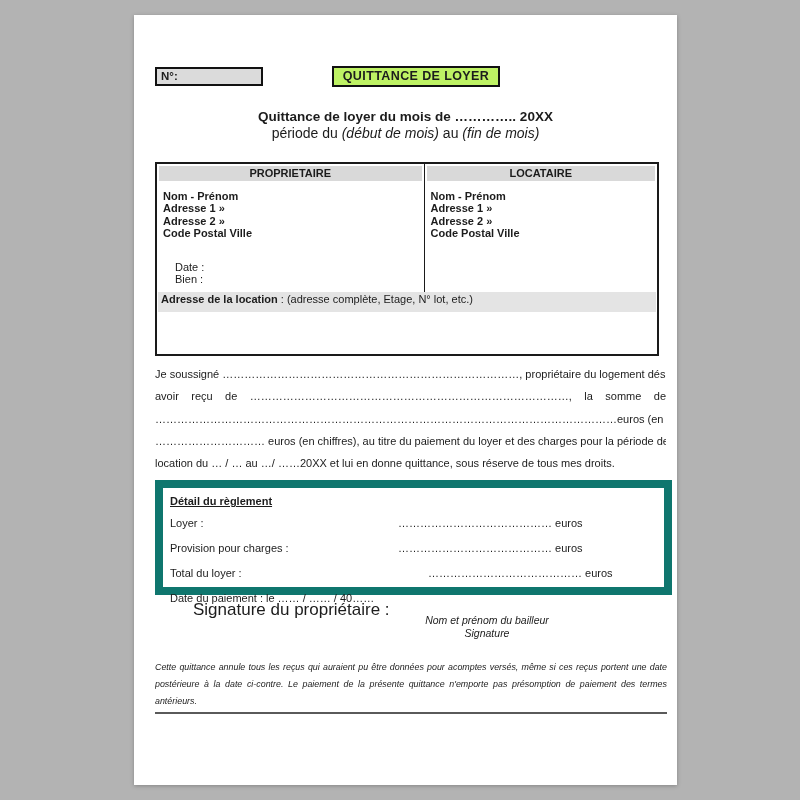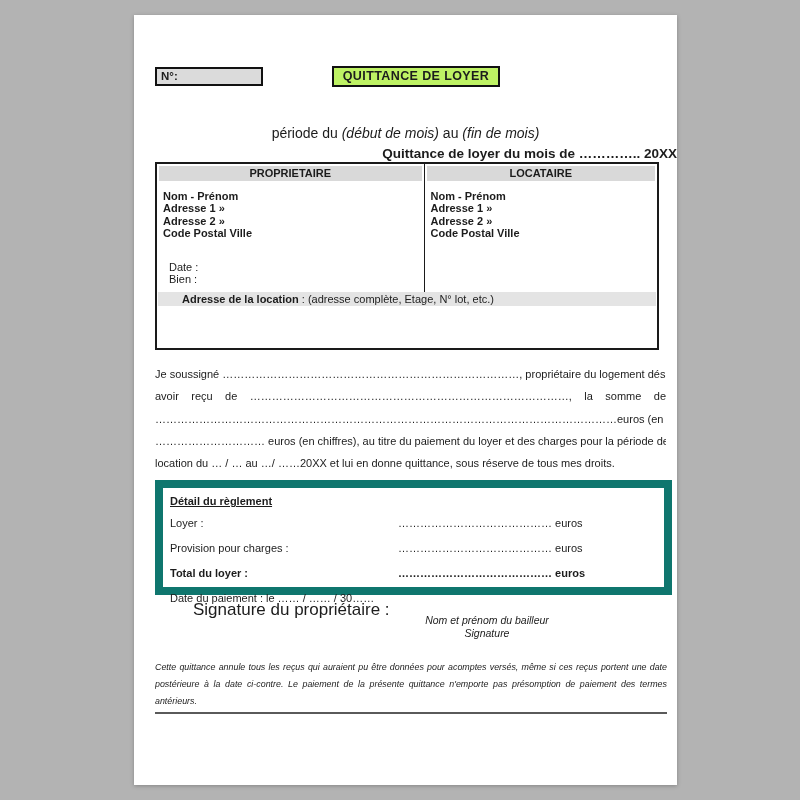--- a/index.html
+++ b/index.html
@@ -27,21 +27,21 @@
   }
   .title-box{
     position:absolute;left:198px;top:51px;
     width:164px;height:17px;
     background:#bef264;border:2px solid #111;
     font-size:12.5px;font-weight:bold;letter-spacing:0.4px;
     line-height:17px;text-align:center;
   }
   .doc-title{
     position:absolute;left:0;top:94px;width:100%;
-    text-align:right;font-size:13.5px;font-weight:bold;margin-top:37px;
+    text-align:center;font-size:13.5px;font-weight:bold;
   }
   .doc-subtitle{
     position:absolute;left:0;top:110px;width:100%;
     text-align:center;font-size:14px;
   }
   .doc-subtitle .it{font-style:italic;}
   
   .parties-table{
     position:absolute;left:21px;top:147px;width:500px;
     border:2px solid #1a1a1a;
@@ -49,25 +49,25 @@
   }
   .cols{display:flex;}
   .col-left{width:53.5%;border-right:1px solid #1a1a1a;box-sizing:border-box;}
   .col-right{flex:1;}
   .col-header{
     margin:2px;background:#d9d9d9;
     text-align:center;font-weight:bold;
     height:15px;line-height:15px;font-size:11px;
   }
   .col-body{padding:7px 6px 0 6px;font-weight:bold;line-height:12.3px;}
-  .col-meta{padding:22px 6px 6px 12px;line-height:12.3px;}
+  .col-meta{padding:22px 6px 6px 18px;line-height:12.3px;}
   .address-band{
     margin:0 1px;background:#e4e4e4;
-    height:14px;line-height:14px;
-    padding-left:24px;font-size:11px;
+    height:20px;line-height:14px;
+    padding-left:3px;font-size:11px;
     white-space:nowrap;overflow:hidden;
   }
   .address-band .b{font-weight:bold;}
   .table-spacer{height:42px;}
   
   .main-para{
     position:absolute;left:21px;top:348px;width:511px;
     font-size:11px;line-height:22.3px;
   }
   .jline{
@@ -78,21 +78,21 @@
   
   .detail-box{
     position:absolute;left:21px;top:465px;width:487px;height:92px;
     border:8px solid #0f766e;
     padding:7px 7px 0 7px;
     font-size:11px;
   }
   .detail-title{font-weight:bold;text-decoration:underline;margin-bottom:10px;}
   .detail-row{display:flex;margin-bottom:13px;}
   .detail-row .lbl{width:228px;flex:none;}
-  .detail-rows .detail-row:nth-child(3){font-weight:bold;}
+  .detail-rows .detail-row:nth-child(3){font-weight:normal;gap:30px;}
   .detail-date{margin-top:0;}
   
   .signature-row{
     position:absolute;left:21px;top:585px;width:511px;
     padding-left:38px;box-sizing:border-box;font-size:17px;
   }
   .bailleur-block{
     position:absolute;left:153px;top:599px;width:400px;
     text-align:center;font-style:italic;font-size:10.5px;line-height:12.5px;
   }
@@ -169,21 +169,21 @@
       </div>
       <div class="detail-row">
         <span class="lbl">Provision pour charges :</span>
         <span class="val">…………………………………… euros</span>
       </div>
       <div class="detail-row">
         <span class="lbl">Total du loyer :</span>
         <span class="val">…………………………………… euros</span>
       </div>
     </div>
-    <div class="detail-date">Date du paiement : le …… / …… / 30……</div>
+    <div class="detail-date">Date du paiement : le …… / …… / 40……</div>
   </div>
 
   <div class="signature-row">Signature du propriétaire :</div>
 
   <div class="bailleur-block">
     <div>Nom et prénom du bailleur</div>
     <div>Signature</div>
   </div>
 
   <div class="footnote">

